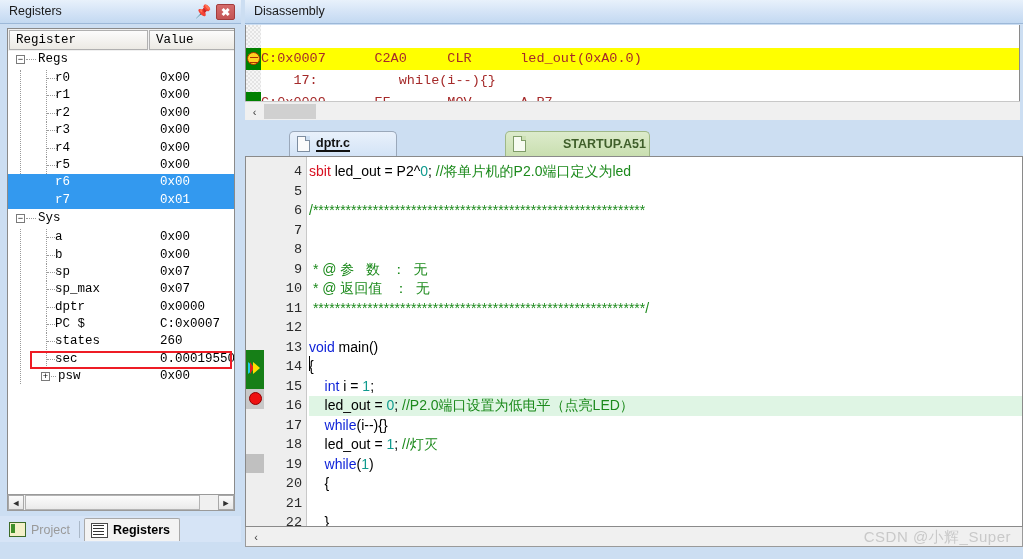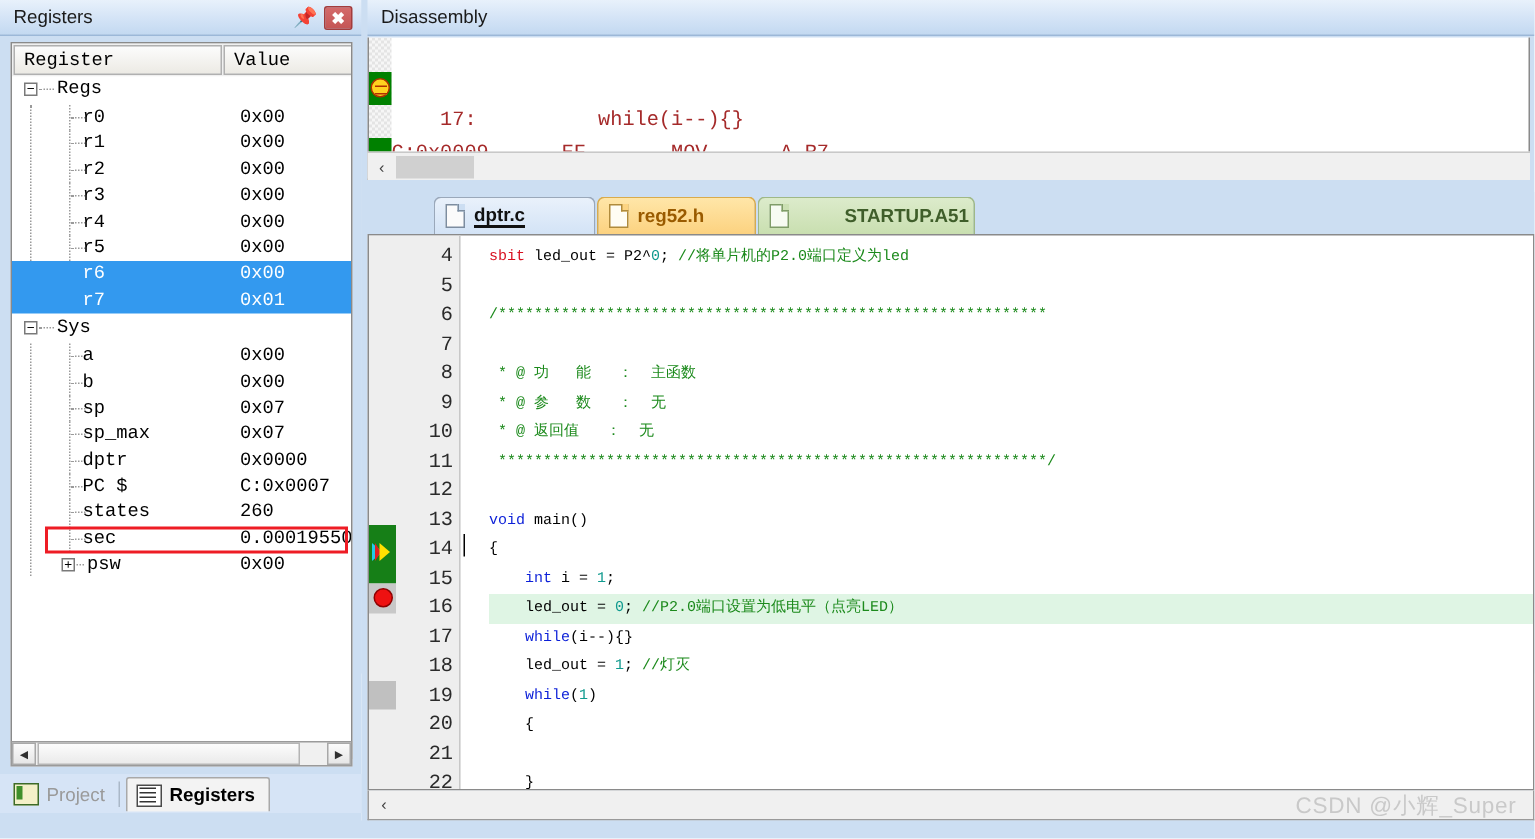--- a/index.html
+++ b/index.html
@@ -395,25 +395,24 @@
     line-height: 19.5px;
     height: 19.5px;
   }
   #ed-code {
     position: absolute; left: 61px; top: 0;
     width: 716px; height: 100%;
   }
   .cl {
     position: absolute; left: 2px;
     height: 19.5px; line-height: 19.3px;
-    font-family: Liberation Mono, monospace;
-    font-size: 10px;
+    font-family: Liberation Sans, sans-serif;
+    font-size: 14px;
     white-space: pre;
     color: #000000;
-    margin-left: 17px;
   }
   .cl.cur { background: #dff5e4; width: 714px; }
   .kw { color: #0b1fd8; }
   .num { color: #0f9a8e; }
   .cmt { color: #1c8a1c; }
   .sbit { color: #d81020; }
   #caret {
     position: absolute; left: 63px; top: 199px;
     width: 1px; height: 15px; background: #000;
   }
@@ -614,40 +613,37 @@
       <div id="dis-title-text">Disassembly</div>
     </div>
 
     <div id="dis-body">
       <div id="dis-gutter"></div>
 
 
       <div class="gutter-mark" style="top:23px;">
         <div class="pc-arrow"></div>
       </div>
+      <div class="dis-line highlight" style="top:23px;">C:0x0007      C2A0     CLR      led_out(0xA0.0)</div>
 
       <div class="dis-line" style="top:45px;">    17:          while(i--){}</div>
 
       <div class="gutter-mark" style="top:67px; height:16px;"></div>
       <div class="dis-line" style="top:67px;">C:0x0009      EF       MOV      A,R7</div>
     </div>
 
     <div id="dis-hscroll">
       <div class="sa-left2">‹</div>
       <div id="dis-hthumb"></div>
     </div>
 
     <div id="editor-tabs">
       <div class="etab" id="etab-main">
         <span class="page-ico"></span>
         <span class="lbl">dptr.c</span>
-      </div>
-      <div class="etab" id="etab-reg52">
-        <span class="page-ico"></span>
-        <span class="lbl">reg52.h</span>
       </div>
       <div class="etab" id="etab-startup">
         <span class="page-ico"></span>
         <span class="lbl">STARTUP.A51</span>
       </div>
     </div>
 
     <div id="editor">
       <div id="ed-gutter">
         <div id="ed-marker-pc">
@@ -678,21 +674,20 @@
           <div class="ln" style="top: 278px;">18</div>
           <div class="ln" style="top: 297.5px;">19</div>
           <div class="ln" style="top: 317px;">20</div>
           <div class="ln" style="top: 336.5px;">21</div>
           <div class="ln" style="top: 356px;">22</div>
         </div>
       <div id="ed-code">
           <div class="cl" style="top: 5px;"><span class="sbit">sbit</span><span> led_out = P2^</span><span class="num">0</span><span>; </span><span class="cmt">//将单片机的P2.0端口定义为led</span></div>
           <div class="cl" style="top: 24.5px;"></div>
           <div class="cl" style="top: 44px;"><span class="cmt">/*************************************************************</span></div>
-          <div class="cl" style="top: 83px;"><span class="cmt"> * @ 功   能   ：  主函数</span></div>
           <div class="cl" style="top: 102.5px;"><span class="cmt"> * @ 参   数   ：  无</span></div>
           <div class="cl" style="top: 122px;"><span class="cmt"> * @ 返回值   ：  无</span></div>
           <div class="cl" style="top: 141.5px;"><span class="cmt"> *************************************************************/</span></div>
           <div class="cl" style="top: 161px;"></div>
           <div class="cl" style="top: 180.5px;"><span class="kw">void</span><span> main()</span></div>
           <div class="cl" style="top: 200px;"><span>{</span></div>
           <div class="cl" style="top: 219.5px;"><span>    </span><span class="kw">int</span><span> i = </span><span class="num">1</span><span>;</span></div>
           <div class="cl cur" style="top: 239px;"><span>    led_out = </span><span class="num">0</span><span>; </span><span class="cmt">//P2.0端口设置为低电平（点亮LED）</span></div>
           <div class="cl" style="top: 258.5px;"><span>    </span><span class="kw">while</span><span>(i--){}</span></div>
           <div class="cl" style="top: 278px;"><span>    led_out = </span><span class="num">1</span><span>; </span><span class="cmt">//灯灭</span></div>

